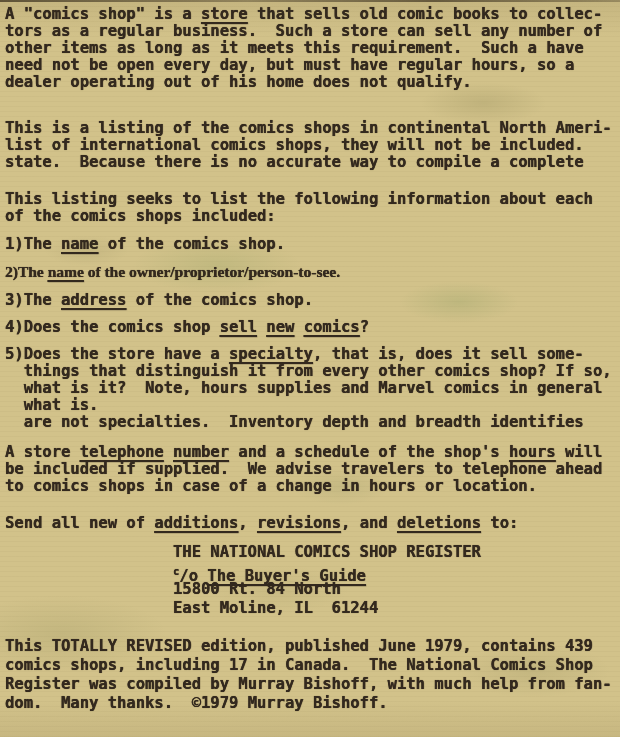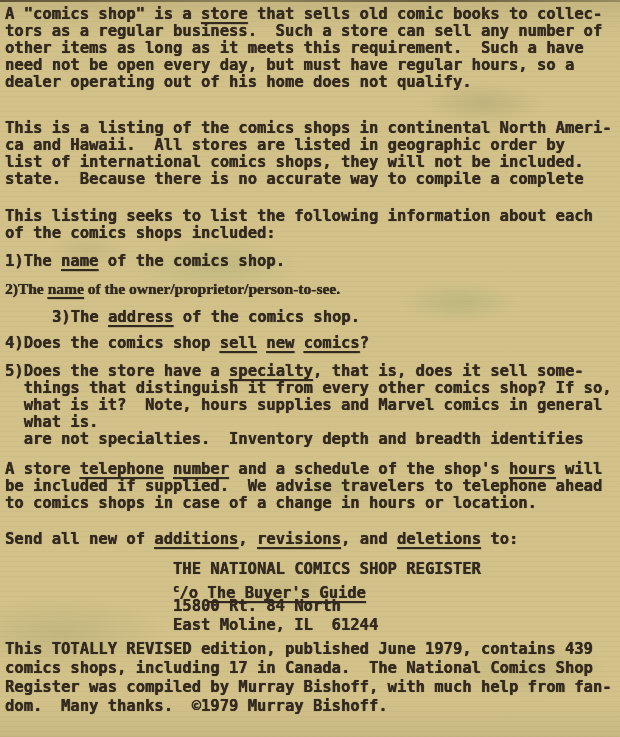--- a/index.html
+++ b/index.html
@@ -48,44 +48,43 @@
     text-decoration-thickness: 1.8px;
     text-underline-offset: 2.5px;
   }
   .sup { font-size: 0.68em; vertical-align: 0.55em; }
 
   
   [data-name="listing-scope-paragraph"]  { margin-top: 30px; }
   [data-name="listing-seeks-paragraph"]  { margin-top: 20px; }
   [data-name="list-item-1"]              { margin-top: 11px; }
   [data-name="list-item-2"]              { margin-top: 11px; font-family: Liberation Serif, serif; }
-  [data-name="list-item-3"]              { margin-top: 11px; margin-left: 47px; }
+  [data-name="list-item-3"]              { margin-top: 11px; }
   [data-name="list-item-4"]              { margin-top: 10px; }
   [data-name="list-item-5"]              { margin-top: 11px; }
   [data-name="phone-hours-paragraph"]    { margin-top: 13px; }
   [data-name="send-updates-line"]        { margin-top: 20px; }
   [data-name="register-address-block"]   { margin-top: 12px; margin-left: 18ch; }
   [data-name="register-address-block"] .line { height: 18.5px; line-height: 18.5px; }
-  [data-name="edition-note-paragraph"]   { margin-top: 6px; }
+  [data-name="edition-note-paragraph"]   { margin-top: 20px; }
   [data-name="edition-note-paragraph"] .line { height: 19px; line-height: 19px; }
 </style>
 </head>
 <body style="--paper: #d2c28a; --ink: #33291e;">
 
 <div class="paper" data-name="typewritten-page">
     <div class="block" data-name="intro-paragraph">
       <div class="line" data-name="document-line"><span data-name="text-run">A "comics shop" is a </span><span class="u" data-name="underlined-term">store</span><span data-name="text-run"> that sells old comic books to collec-</span></div>
       <div class="line" data-name="document-line"><span data-name="text-run">tors as a regular business.  Such a store can sell any number of</span></div>
       <div class="line" data-name="document-line"><span data-name="text-run">other items as long as it meets this requirement.  Such a have</span></div>
       <div class="line" data-name="document-line"><span data-name="text-run">need not be open every day, but must have regular hours, so a</span></div>
       <div class="line" data-name="document-line"><span data-name="text-run">dealer operating out of his home does not qualify.</span></div>
     </div>
     <div class="block" data-name="listing-scope-paragraph">
       <div class="line" data-name="document-line"><span data-name="text-run">This is a listing of the comics shops in continental North Ameri-</span></div>
-      <div class="line" data-name="document-line"><span data-name="text-run">ca and Hawaii.  All stores are listed in geographic order by</span></div>
       <div class="line" data-name="document-line"><span data-name="text-run">list of international comics shops, they will not be included.</span></div>
       <div class="line" data-name="document-line"><span data-name="text-run">state.  Because there is no accurate way to compile a complete</span></div>
     </div>
     <div class="block" data-name="listing-seeks-paragraph">
       <div class="line" data-name="document-line"><span data-name="text-run">This listing seeks to list the following information about each</span></div>
       <div class="line" data-name="document-line"><span data-name="text-run">of the comics shops included:</span></div>
     </div>
     <div class="block" data-name="list-item-1">
       <div class="line" data-name="document-line"><span data-name="text-run">1)The </span><span class="u" data-name="underlined-term">name</span><span data-name="text-run"> of the comics shop.</span></div>
     </div>

